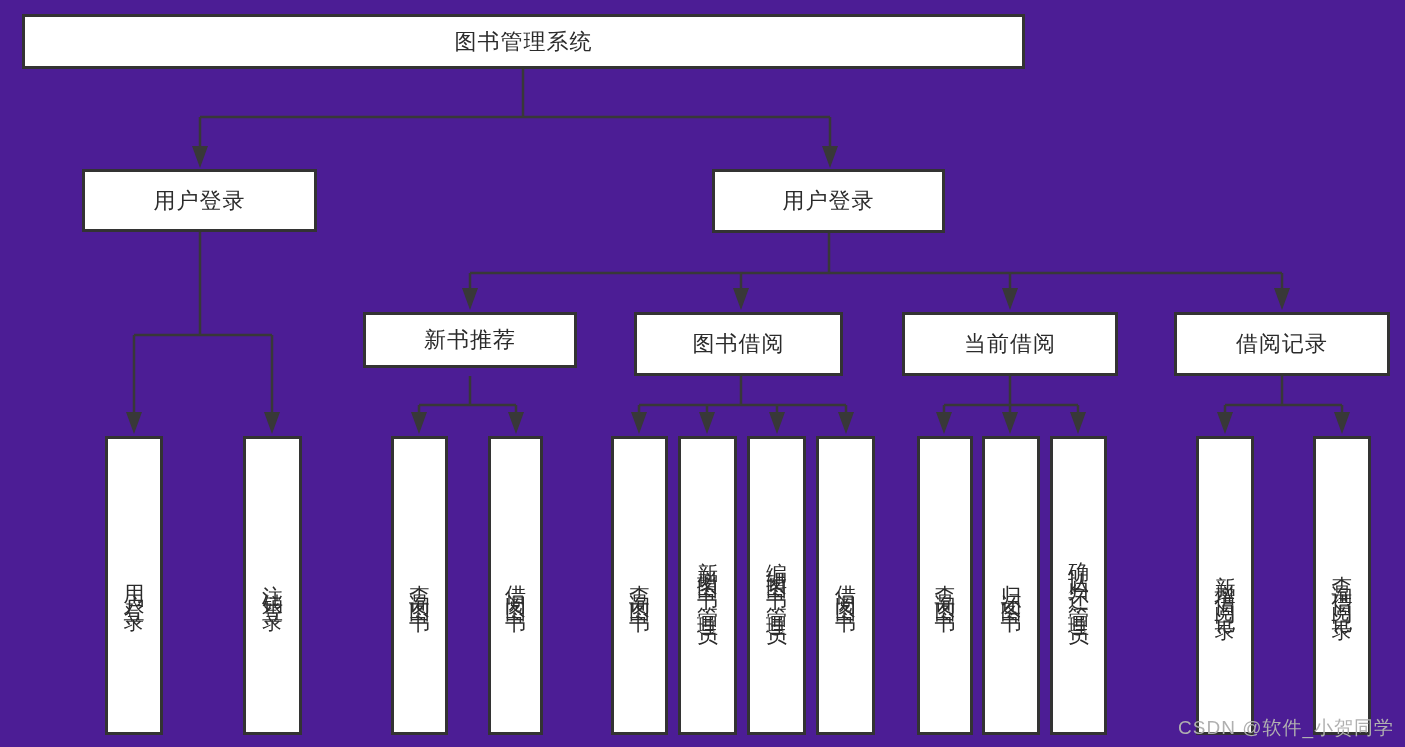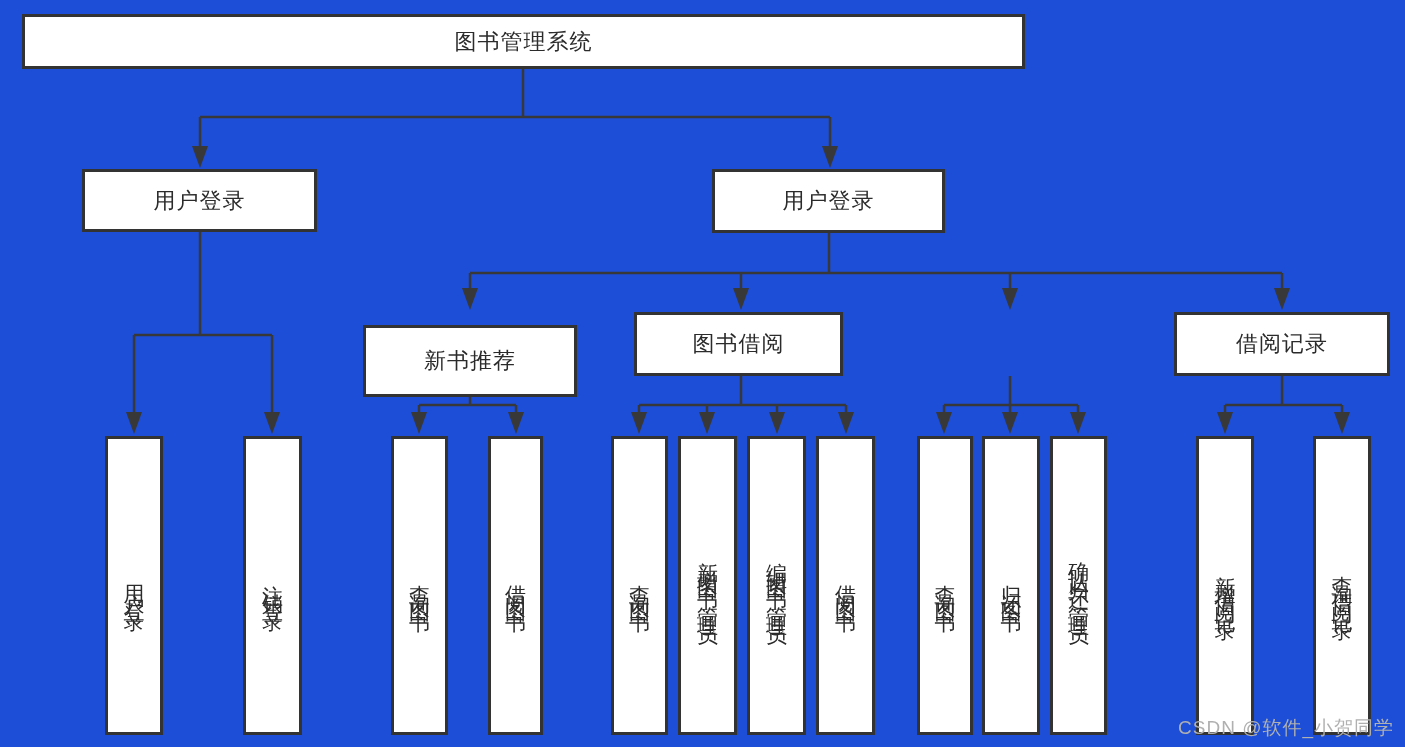--- a/index.html
+++ b/index.html
@@ -1,19 +1,19 @@
 <!DOCTYPE html>
 <html><head>
 <meta charset="utf-8">
 <style>
   html,body{margin:0;padding:0;background:#ffffff;}
   .canvas{
     position:relative;
     width:1405px;height:747px;
-    background:#1d4ed8;
+    background:#4c1d95;
     font-family:"Liberation Sans","DejaVu Sans",sans-serif;
     color:#2b2b2b;
     overflow:hidden;
   }
   svg.connectors{position:absolute;left:0;top:0;width:1405px;height:747px;}
   svg.connectors path{stroke:#383838;stroke-width:2.5;fill:none;}
   svg.connectors polygon{fill:#383838;stroke:none;}
   .node{
     position:absolute;
     background:#ffffff;
@@ -87,25 +87,28 @@
     <span>图书管理系统</span>
   </div>
 
   <div class="node" style="left:82px;top:169px;width:235px;height:63px;">
     <span>用户登录</span>
   </div>
   <div class="node" style="left:712px;top:169px;width:233px;height:64px;">
     <span>用户登录</span>
   </div>
 
-  <div class="node" style="left:363px;top:325px;width:214px;height:72px;">
+  <div class="node" style="left:363px;top:312px;width:214px;height:56px;">
     <span>新书推荐</span>
   </div>
   <div class="node" style="left:634px;top:312px;width:209px;height:64px;">
     <span>图书借阅</span>
+  </div>
+  <div class="node" style="left:902px;top:312px;width:216px;height:64px;">
+    <span>当前借阅</span>
   </div>
   <div class="node" style="left:1174px;top:312px;width:216px;height:64px;">
     <span>借阅记录</span>
   </div>
 
   <div class="node vnode" style="left:105px;top:436px;width:58px;height:299px;">
     <span class="vtext">用户登录</span>
   </div>
   <div class="node vnode" style="left:243px;top:436px;width:59px;height:299px;">
     <span class="vtext">注销登录</span>

